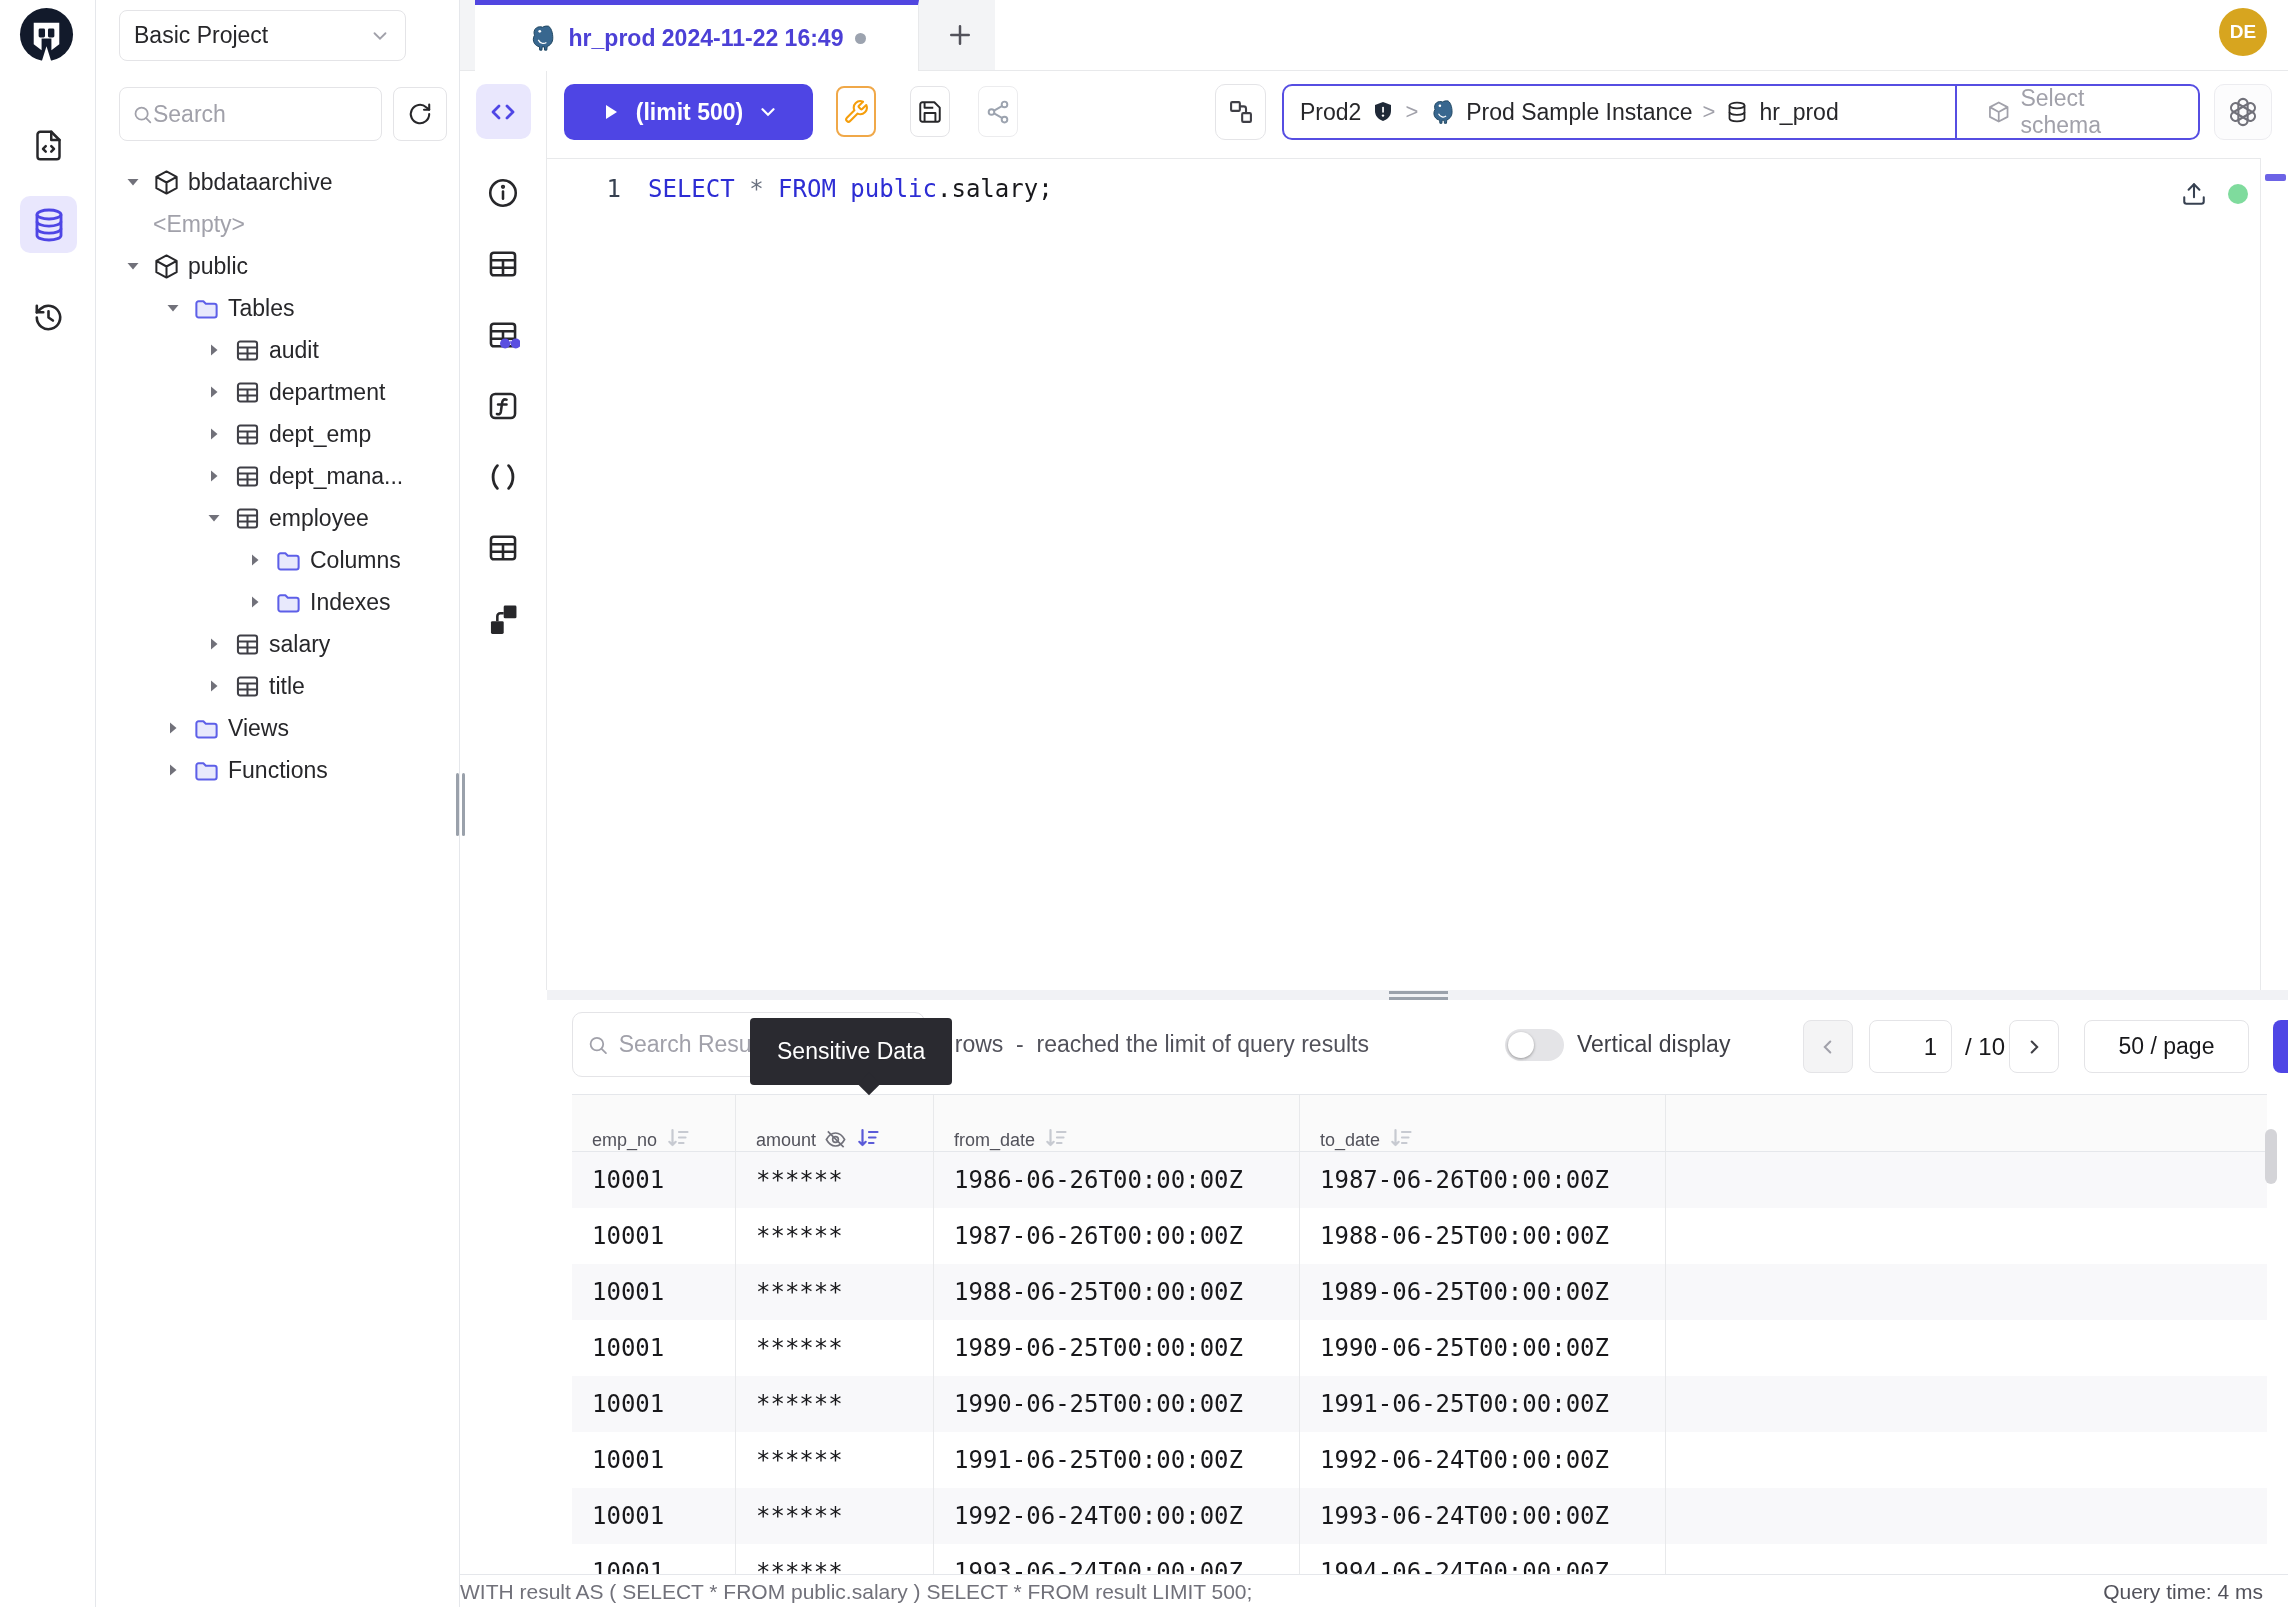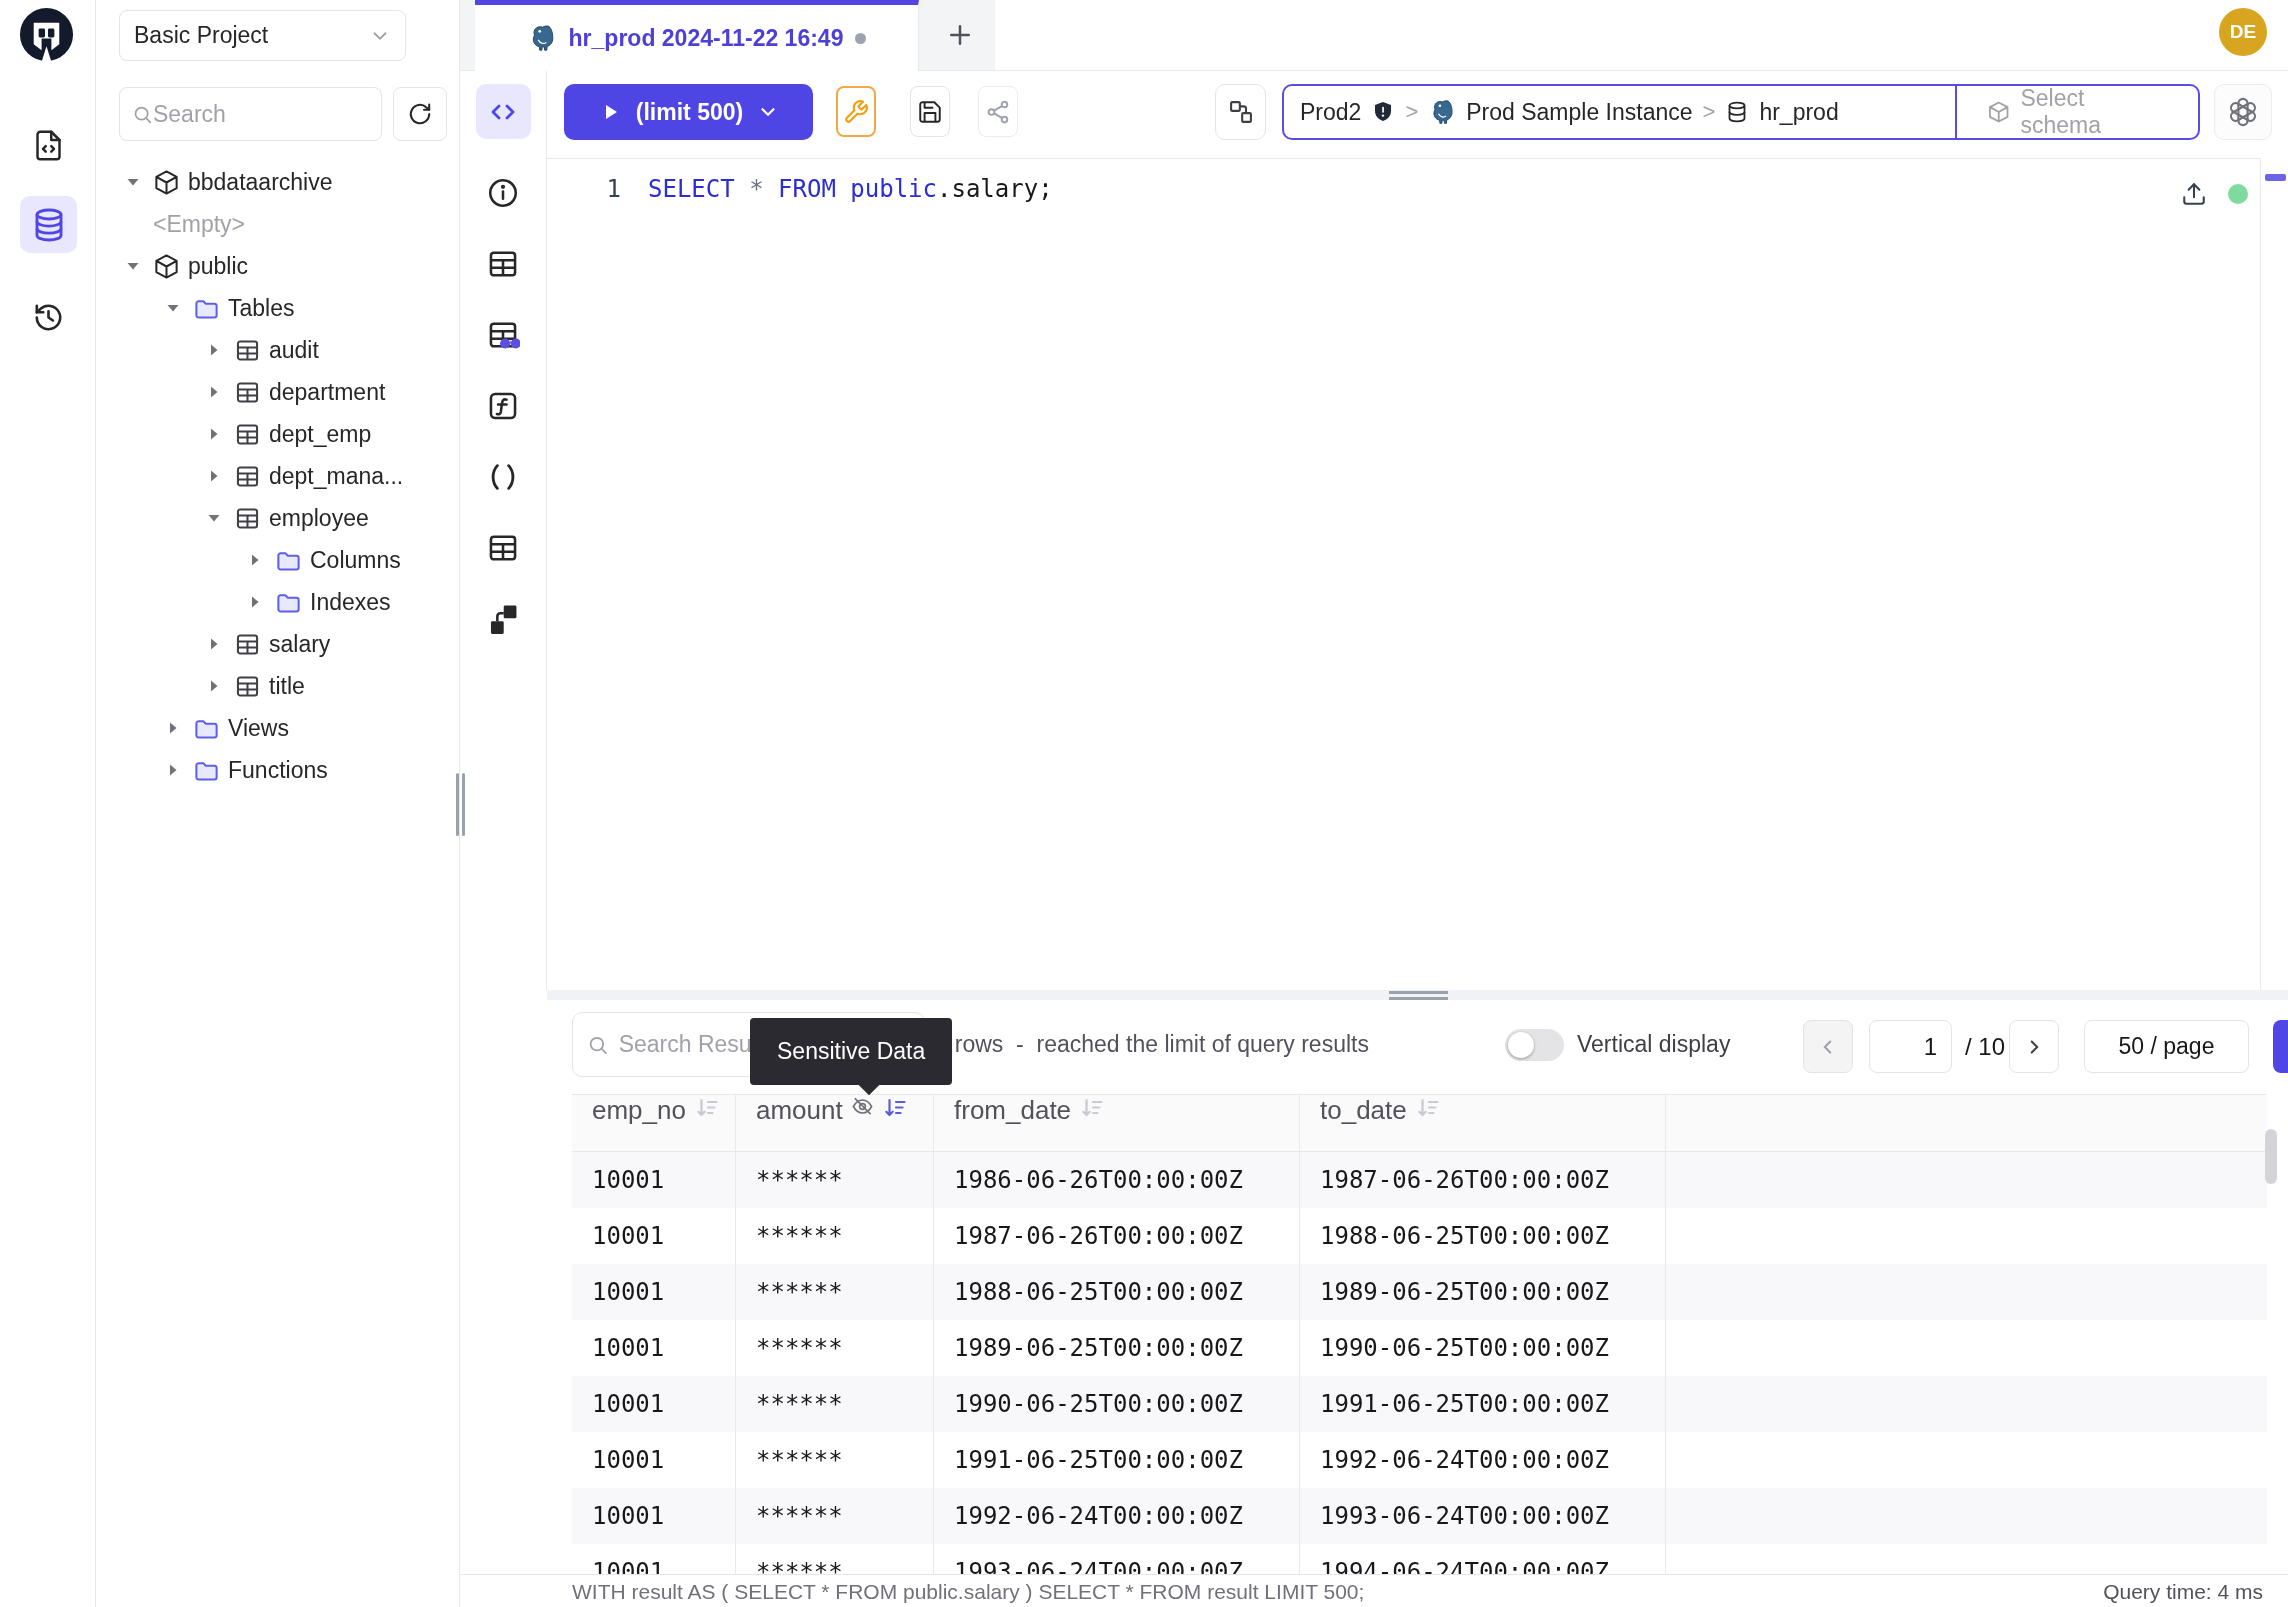--- a/index.html
+++ b/index.html
@@ -78,36 +78,36 @@
   .pg-prev{position:absolute;left:1256px;top:20px;width:50px;height:53px;border:1px solid #e4e4e7;border-radius:8px;background:#f4f4f5;color:#a1a1aa;display:flex;align-items:center;justify-content:center;cursor:pointer}
   .pg-input{position:absolute;left:1322px;top:20px;width:83px;height:53px;border:1px solid #e4e4e7;border-radius:8px;font-size:24px;font-family:inherit;color:#18181b;text-align:right;padding-right:14px;outline:none}
   .pg-total{position:absolute;left:1418px;top:20px;height:53px;line-height:53px;font-size:24px;color:#18181b}
   .pg-next{position:absolute;left:1462px;top:20px;width:50px;height:53px;border:1px solid #e4e4e7;border-radius:8px;background:#fff;color:#3f3f46;display:flex;align-items:center;justify-content:center;cursor:pointer}
   .pg-size{position:absolute;left:1537px;top:20px;width:165px;height:53px;border:1px solid #e4e4e7;border-radius:8px;background:#fff;font-size:23px;color:#18181b;display:flex;align-items:center;justify-content:center;cursor:pointer}
   .export-btn{position:absolute;left:1726px;top:20px;width:34px;height:53px;border-radius:8px;background:#4f46e5;cursor:pointer}
   
   .rtable{position:absolute;left:25px;top:94px;width:1695px;height:480px;overflow:hidden;border-top:1px solid #e5e7eb}
   .grid-row{display:grid;grid-template-columns:164px 198px 366px 366px 1fr}
   .hrow{height:57px;background:#fafafa;border-bottom:1px solid #e5e7eb}
-  .hcell{display:flex;align-items:flex-start;gap:8px;padding-left:20px;font-size:26px;color:#52525b;border-right:1px solid #e8e9eb;cursor:pointer;overflow:hidden}
+  .hcell{display:flex;align-items:flex-end;gap:8px;padding-left:20px;font-size:18px;color:#52525b;border-right:1px solid #e8e9eb;cursor:pointer;overflow:hidden}
   .hcell:last-child{border-right:0}
   .drow{height:56px;font-family:"DejaVu Sans Mono",monospace;font-size:24px;color:#18181b}
   .drow:nth-child(even){background:#f8f8fa}
   .dcell{display:flex;align-items:center;padding-left:20px;border-right:1px solid #e8e9eb;overflow:hidden;white-space:nowrap}
   .dcell:last-child{border-right:0}
   .sort-ico{width:26px;height:26px;color:#c7cad1;flex:0 0 26px}
   .sort-ico.active{color:#5b5bd8}
   .eyeoff-ico{width:23px;height:23px;color:#71717a;flex:0 0 23px}
   .rscroll{position:absolute;left:1718px;top:129px;width:12px;height:55px;border-radius:6px;background:#d4d4d8;cursor:pointer}
   
   .tooltip{position:absolute;left:750px;top:1018px;height:67px;line-height:67px;padding:0 27px;background:#2a2a30;color:#fff;font-size:23px;border-radius:4px;z-index:30;white-space:nowrap}
   .tooltip .arrow{position:absolute;left:111px;bottom:-7px;width:16px;height:16px;background:#2a2a30;transform:rotate(45deg)}
   
   .statusbar{position:absolute;left:0;top:1574px;right:0;height:34px;background:#fff;border-top:1px solid #e5e7eb;display:flex;align-items:center;font-size:21px;color:#71717a}
-  .sb-query{margin-left:112px;flex:1;white-space:nowrap;overflow:hidden}
+  .sb-query{flex:1;white-space:nowrap;overflow:hidden}
   .sb-time{margin-right:26px;color:#52525b;white-space:nowrap}
 </style>
 </head>
 <body>
 
 <svg width="0" height="0" style="position:absolute">
   <defs>
     <symbol id="i-cube" viewBox="0 0 24 24">
         <path d="M12 2.2 21 7v10l-9 4.8L3 17V7z M3 7l9 5 9-5 M12 12v9.8" fill="none" stroke="currentColor" stroke-width="1.8" stroke-linejoin="round"></path>
       </symbol>

